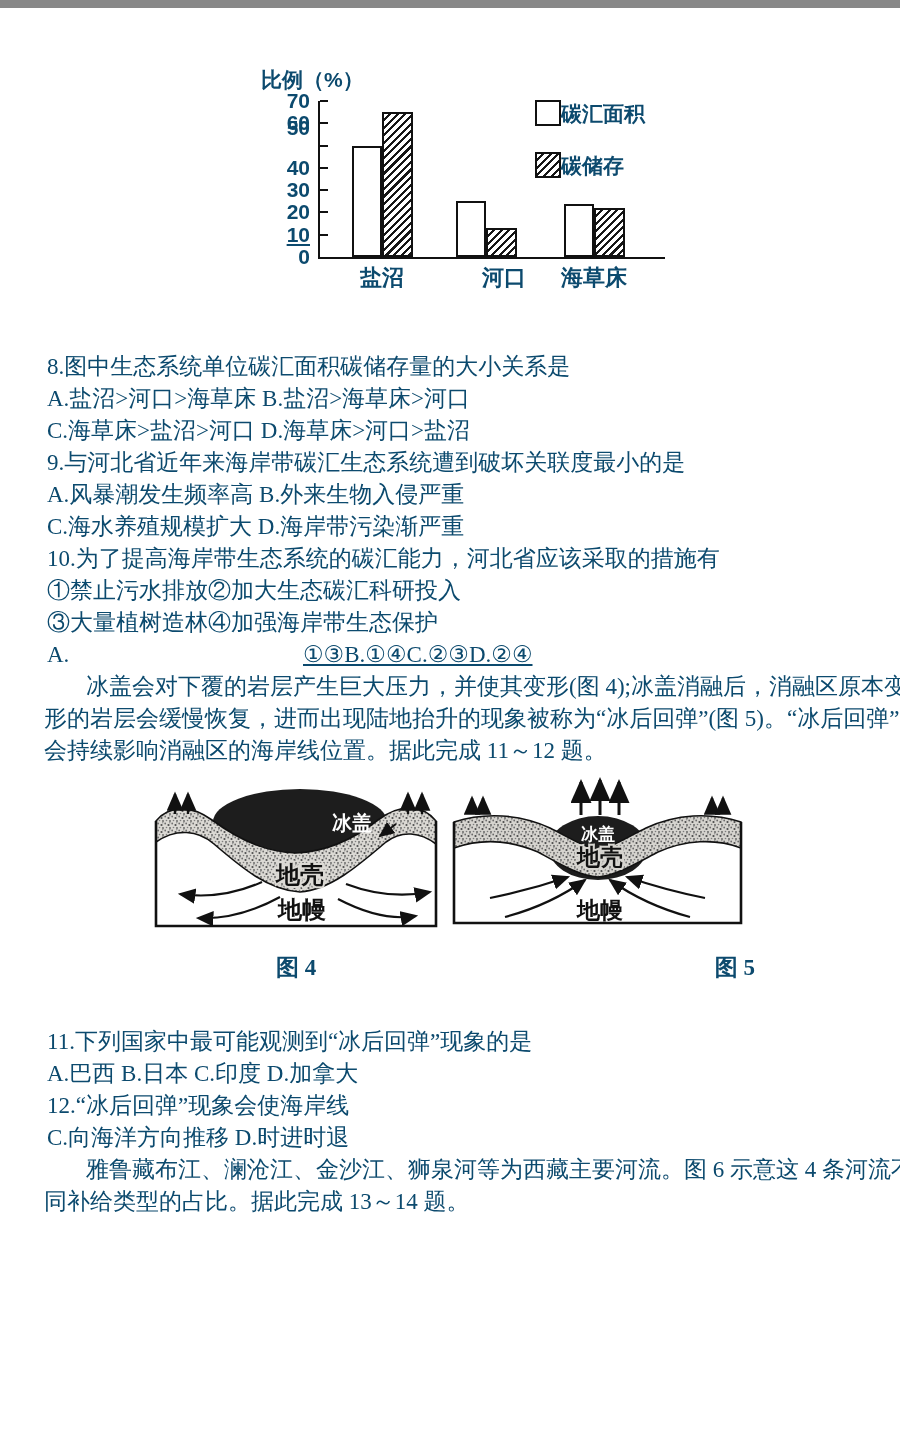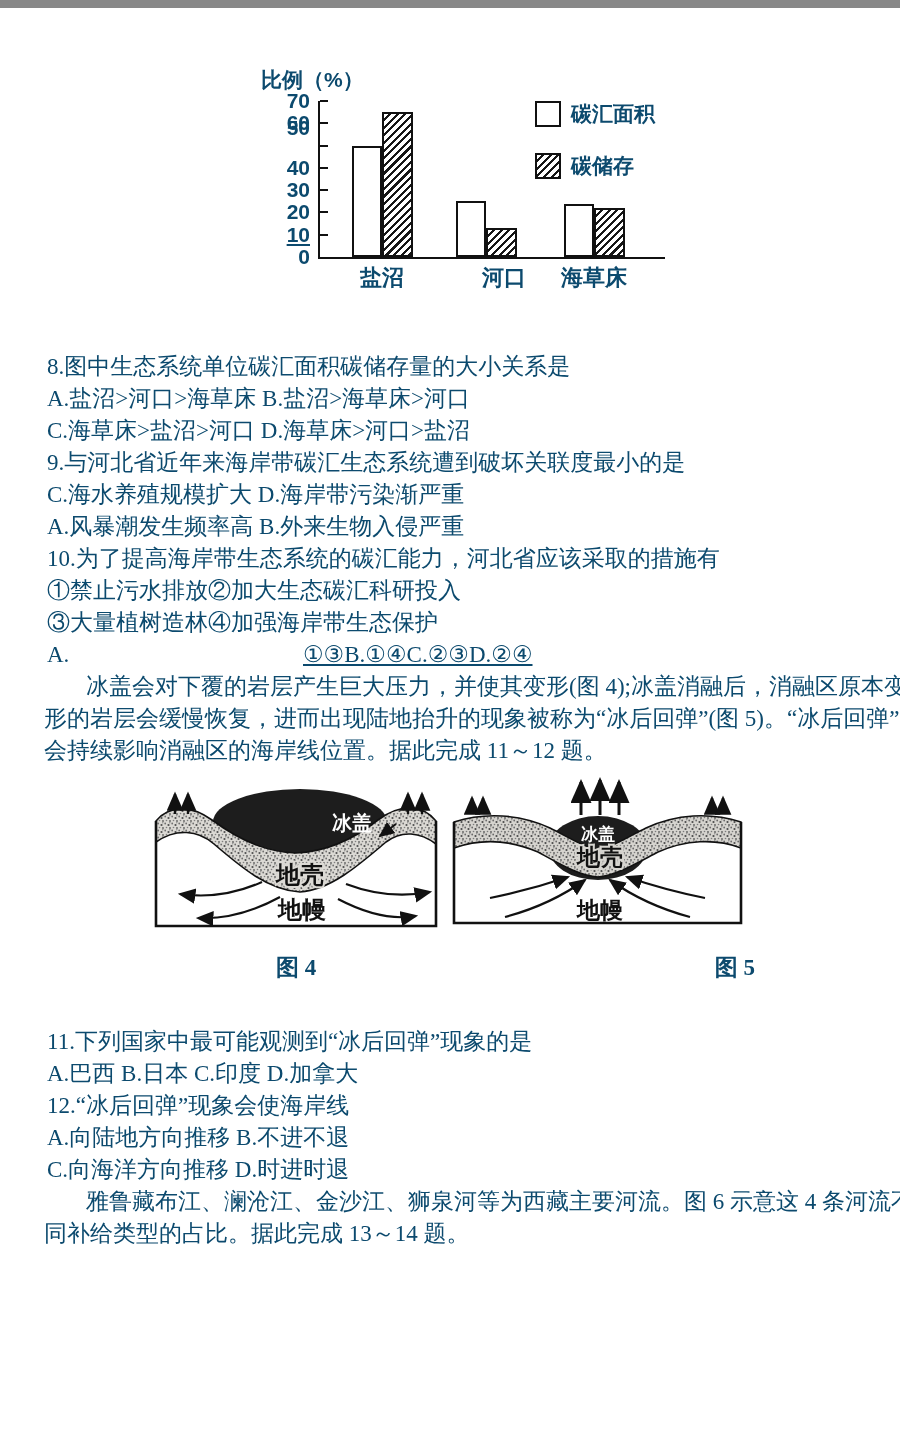--- a/index.html
+++ b/index.html
@@ -15,21 +15,21 @@
         border-left:2px solid #111; border-bottom:2px solid #111;}
   .ytick-label{position:absolute; right:calc(100% + 10px); width:42px; text-align:right;
         font:bold 21px "Liberation Sans","DejaVu Sans",sans-serif; line-height:22px;}
   .ytick-mark{position:absolute; left:0; width:8px; height:2px; background:#111;}
   .bar{position:absolute; bottom:0; box-sizing:border-box; border:2px solid #111;}
   .bar-plain{width:30px; background:#fff;}
   .bar-hatch{width:31px; background:repeating-linear-gradient(135deg,#ffffff 0 3.2px,#161616 3.2px 5.4px);}
   .cat-label{position:absolute; top:162px; width:96px; text-align:center;
         font:bold 22px "Liberation Sans","DejaVu Sans",sans-serif;}
   .legend{position:absolute; left:280px; top:34px; display:flex; flex-direction:column; gap:24px;}
-  .legend-item{display:flex; align-items:center; gap:10px;}
+  .legend-item{display:flex; gap:0;}
   .swatch{width:26px; height:26px; box-sizing:border-box; border:2px solid #111; background:#fff;}
   .swatch.hatched{background:repeating-linear-gradient(135deg,#ffffff 0 3.2px,#161616 3.2px 5.4px);}
   .legend-label{font:bold 21px "Liberation Sans","DejaVu Sans",sans-serif;}
   .figcap{position:absolute; text-align:center; font-weight:bold; font-size:23px;}
   
   .textblock{position:absolute; left:44px; width:830px; font-size:23px; line-height:32px; white-space:nowrap;}
   .textblock .line{padding-left:3px;}
   .textblock .indent{padding-left:42px;}
   .answer-row{position:relative; padding-left:3px;}
   .answer-options{position:absolute; left:259px; top:0;text-decoration:underline;}
@@ -80,22 +80,22 @@
         <span class="legend-label">碳储存</span>
       </div>
     </div>
   </section>
 
   <section class="textblock" style="top:343px;">
     <div class="line">8.图中生态系统单位碳汇面积碳储存量的大小关系是</div>
     <div class="line">A.盐沼&gt;河口&gt;海草床 B.盐沼&gt;海草床&gt;河口</div>
     <div class="line">C.海草床&gt;盐沼&gt;河口 D.海草床&gt;河口&gt;盐沼</div>
     <div class="line">9.与河北省近年来海岸带碳汇生态系统遭到破坏关联度最小的是</div>
+    <div class="line">A.风暴潮发生频率高 B.外来生物入侵严重</div>
     <div class="line">C.海水养殖规模扩大 D.海岸带污染渐严重</div>
-    <div class="line">A.风暴潮发生频率高 B.外来生物入侵严重</div>
     <div class="line">10.为了提高海岸带生态系统的碳汇能力，河北省应该采取的措施有</div>
     <div class="line">①禁止污水排放②加大生态碳汇科研投入</div>
     <div class="line">③大量植树造林④加强海岸带生态保护</div>
     <div class="answer-row">
       <span>A.</span>
       <span class="answer-options">①③B.①④C.②③D.②④</span>
     </div>
     <div class="line indent">冰盖会对下覆的岩层产生巨大压力，并使其变形(图 4);冰盖消融后，消融区原本变</div>
     <div class="line" style="padding-left:0;">形的岩层会缓慢恢复，进而出现陆地抬升的现象被称为“冰后回弹”(图 5)。“冰后回弹”</div>
     <div class="line" style="padding-left:0;">会持续影响消融区的海岸线位置。据此完成 11～12 题。</div>
@@ -176,19 +176,18 @@
       <path d="M262,44 L262,28" marker-end="url(#m5)"></path>
       <path d="M273,44 L273,28" marker-end="url(#m5)"></path>
     </g>
   </svg>
   <div class="figcap" style="left:460px; top:944px; width:295px;text-align:right;">图 5</div>
 
   <section class="textblock" style="top:1018px;">
     <div class="line">11.下列国家中最可能观测到“冰后回弹”现象的是</div>
     <div class="line">A.巴西 B.日本 C.印度 D.加拿大</div>
     <div class="line">12.“冰后回弹”现象会使海岸线</div>
-    <div class="line">A.向陆地方向推移 B.不进不退</div>
     <div class="line">C.向海洋方向推移 D.时进时退</div>
     <div class="line indent">雅鲁藏布江、澜沧江、金沙江、狮泉河等为西藏主要河流。图 6 示意这 4 条河流不</div>
     <div class="line" style="padding-left:0;">同补给类型的占比。据此完成 13～14 题。</div>
   </section>
 
 </div>
 
 </body></html>

